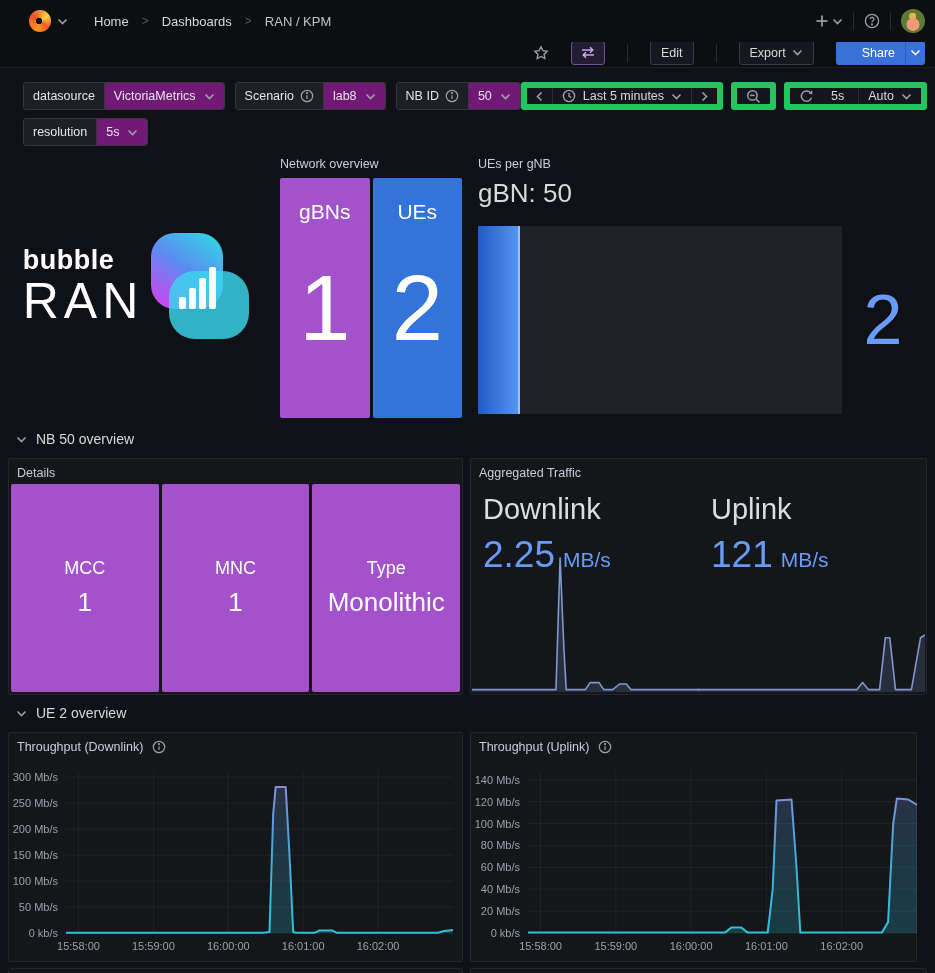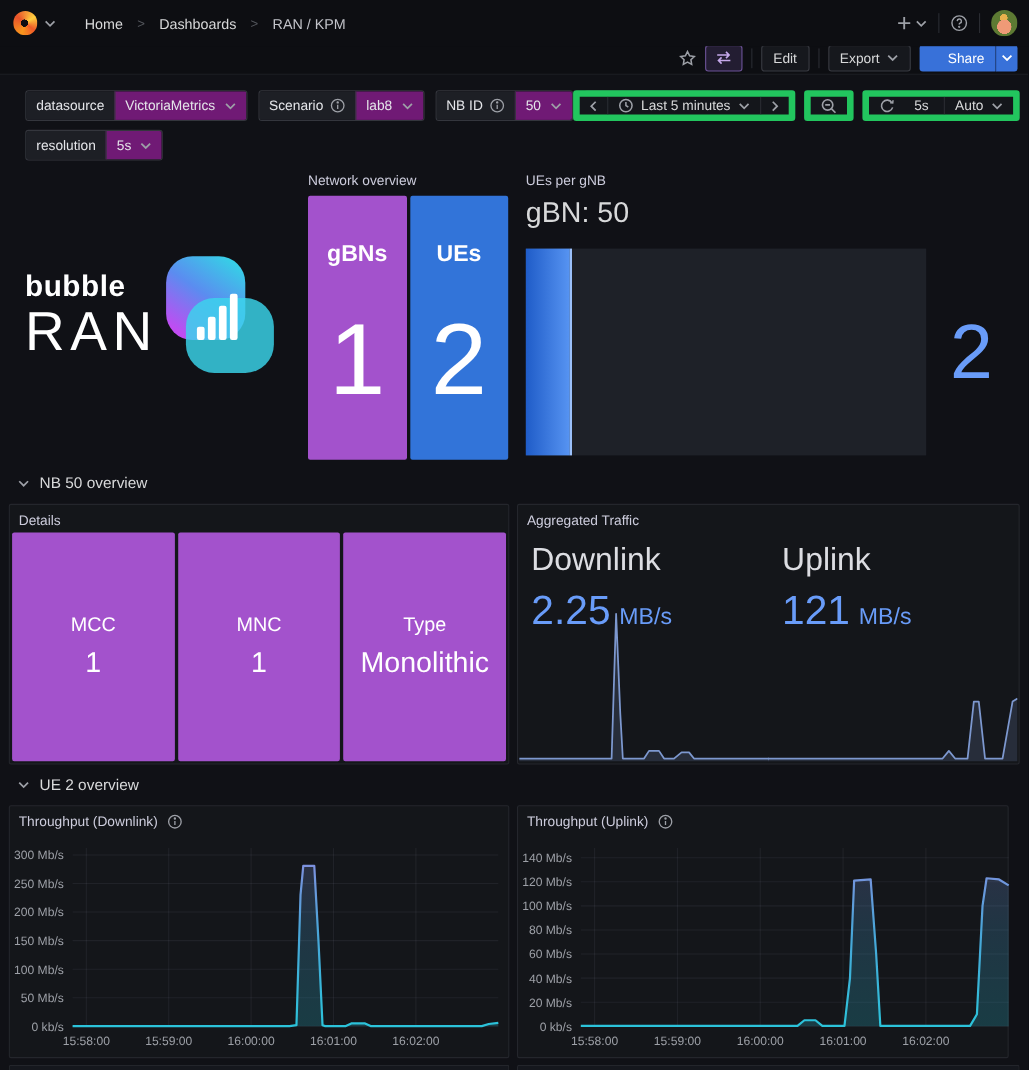--- a/index.html
+++ b/index.html
@@ -1,21 +1,21 @@
 <!DOCTYPE html>
 <html><head>
 <meta charset="utf-8">
 <style>
   * { box-sizing: border-box; margin: 0; padding: 0; }
   html,body { background:#0d0e12; }
   body { font-family:"Liberation Sans", sans-serif; }
   #app { position:relative; width:935px; height:973px; background:#101116; overflow:hidden; }
 
   
-  .topnav { position:relative; height:42px; background:#0d0e12; display:flex; align-items:center; padding:0 12px; }
+  .topnav { position:relative; height:42px; background:#0d0e12; display:flex; align-items:center; padding:0 29px; }
   .g-logo { width:22px; height:22px; border-radius:50%;
     background: radial-gradient(circle at 46% 50%, #0d0e12 0 20%, rgba(0,0,0,0) 21%),
                 conic-gradient(from 200deg, #f8971d, #e8522b 30%, #ffcf3f 60%, #f05a28 80%, #f8971d);
   }
   .crumb { font-size:13px; color:#d8d9da; font-weight:500; }
   .crumb.dim { color:#c2c3c9; font-weight:400; }
   .crumb-sep { color:#55585e; font-size:12px; margin:0 7px; }
   .nav-left { display:flex; align-items:center; gap:6px; }
   .search-box { position:absolute; left:536px; top:8px; width:279px; height:26px; background:#111217;
     border:1px solid #2e3037; border-radius:5px; display:flex; align-items:center; padding:0 9px; gap:7px; color:#8e9095; }
@@ -23,21 +23,21 @@
   .kbd-hint { font-size:11.5px; color:#7b7e85; }
   .nav-right { position:absolute; right:10px; top:0; height:42px; display:flex; align-items:center; gap:10px; color:#aeb0b6; }
   .vdiv { width:1px; height:18px; background:#2a2c32; }
   .icon-btn { display:flex; align-items:center; justify-content:center; color:#b0b2b8; cursor:pointer; background:none; border:none; }
   .avatar { width:24px; height:24px; border-radius:50%;
     background: radial-gradient(circle at 50% 64%, #ef9a77 0 33%, rgba(0,0,0,0) 34%),
                 radial-gradient(circle at 48% 30%, #e8b14d 0 16%, rgba(0,0,0,0) 17%), #5d7a33; }
 
   
   .toolbar { height:26px; background:#0d0e12; border-bottom:1px solid #1c1e24; display:flex; align-items:center;
-    justify-content:flex-end; gap:8px; padding:0 10px 4px 0; }
+    justify-content:flex-end; gap:22px; padding:0 10px 4px 0; }
   .btn { height:24px; display:inline-flex; align-items:center; gap:6px; font-size:12.5px; font-weight:500;
     color:#d8d9da; background:#16181d; border:1px solid #393b42; border-radius:3px; padding:0 10px; cursor:pointer; }
   .btn-purple { background:rgba(138,100,200,0.18); border-color:#6d5398; color:#c5a8ea; padding:0 8px; }
   .btn-share { background:#3871d9; border:none; color:#ffffff; border-radius:3px 0 0 3px;padding-left:26px; }
   .btn-share-caret { background:#3871d9; border:none; color:#fff; width:20px; height:24px; border-left:1px solid #2c5cbf;
     border-radius:0 3px 3px 0; display:inline-flex; align-items:center; justify-content:center; cursor:pointer; }
   .share-group { display:inline-flex; }
 
   
   .controls { padding:14px 8px 0 23px; position:relative; }
@@ -70,21 +70,21 @@
     background:linear-gradient(215deg, #35d2e6 8%, #5b8cf0 48%, #c04cf2 88%); }
   .mark-bottom { position:absolute; left:24px; top:40px; width:80px; height:68px; border-radius:26px;
     background:rgba(59,214,236,0.82); }
   .mark-bars { position:absolute; left:34px; top:30px; width:44px; height:48px; display:flex; align-items:flex-end; gap:3px; }
   .mark-bars i { display:block; width:7px; background:#ffffff; border-radius:2px; }
 
   
   .tile { display:flex; flex-direction:column; align-items:center; color:#ffffff; border-radius:2px; }
   .no-tiles { position:absolute; left:8px; top:28px; width:182px; height:240px; display:flex; gap:3px; }
   .no-tiles .tile { flex:1; }
-  .no-tiles .t-label { font-size:21px; font-weight:700; margin-top:41px; }
+  .no-tiles .t-label { font-size:21px; font-weight:400; margin-top:22px; }
   .no-tiles .t-value { font-size:92px; font-weight:500; line-height:1; margin-top:38px; }
 
   
   .gauge-label { position:absolute; left:8px; top:28px; font-size:26px; color:#d8d9da; }
   .gauge-track { position:absolute; left:8px; top:76px; width:364px; height:188px; background:#1e2128; }
   .gauge-fill { height:100%; background:linear-gradient(to right, #1f5cc8, #5794f2); border-right:2px solid #9bc0fa; }
   .gauge-value { position:absolute; right:0; top:76px; width:88px; height:188px; display:flex; align-items:center;
     justify-content:center; font-size:70px; color:#699cf9; }
 
   

